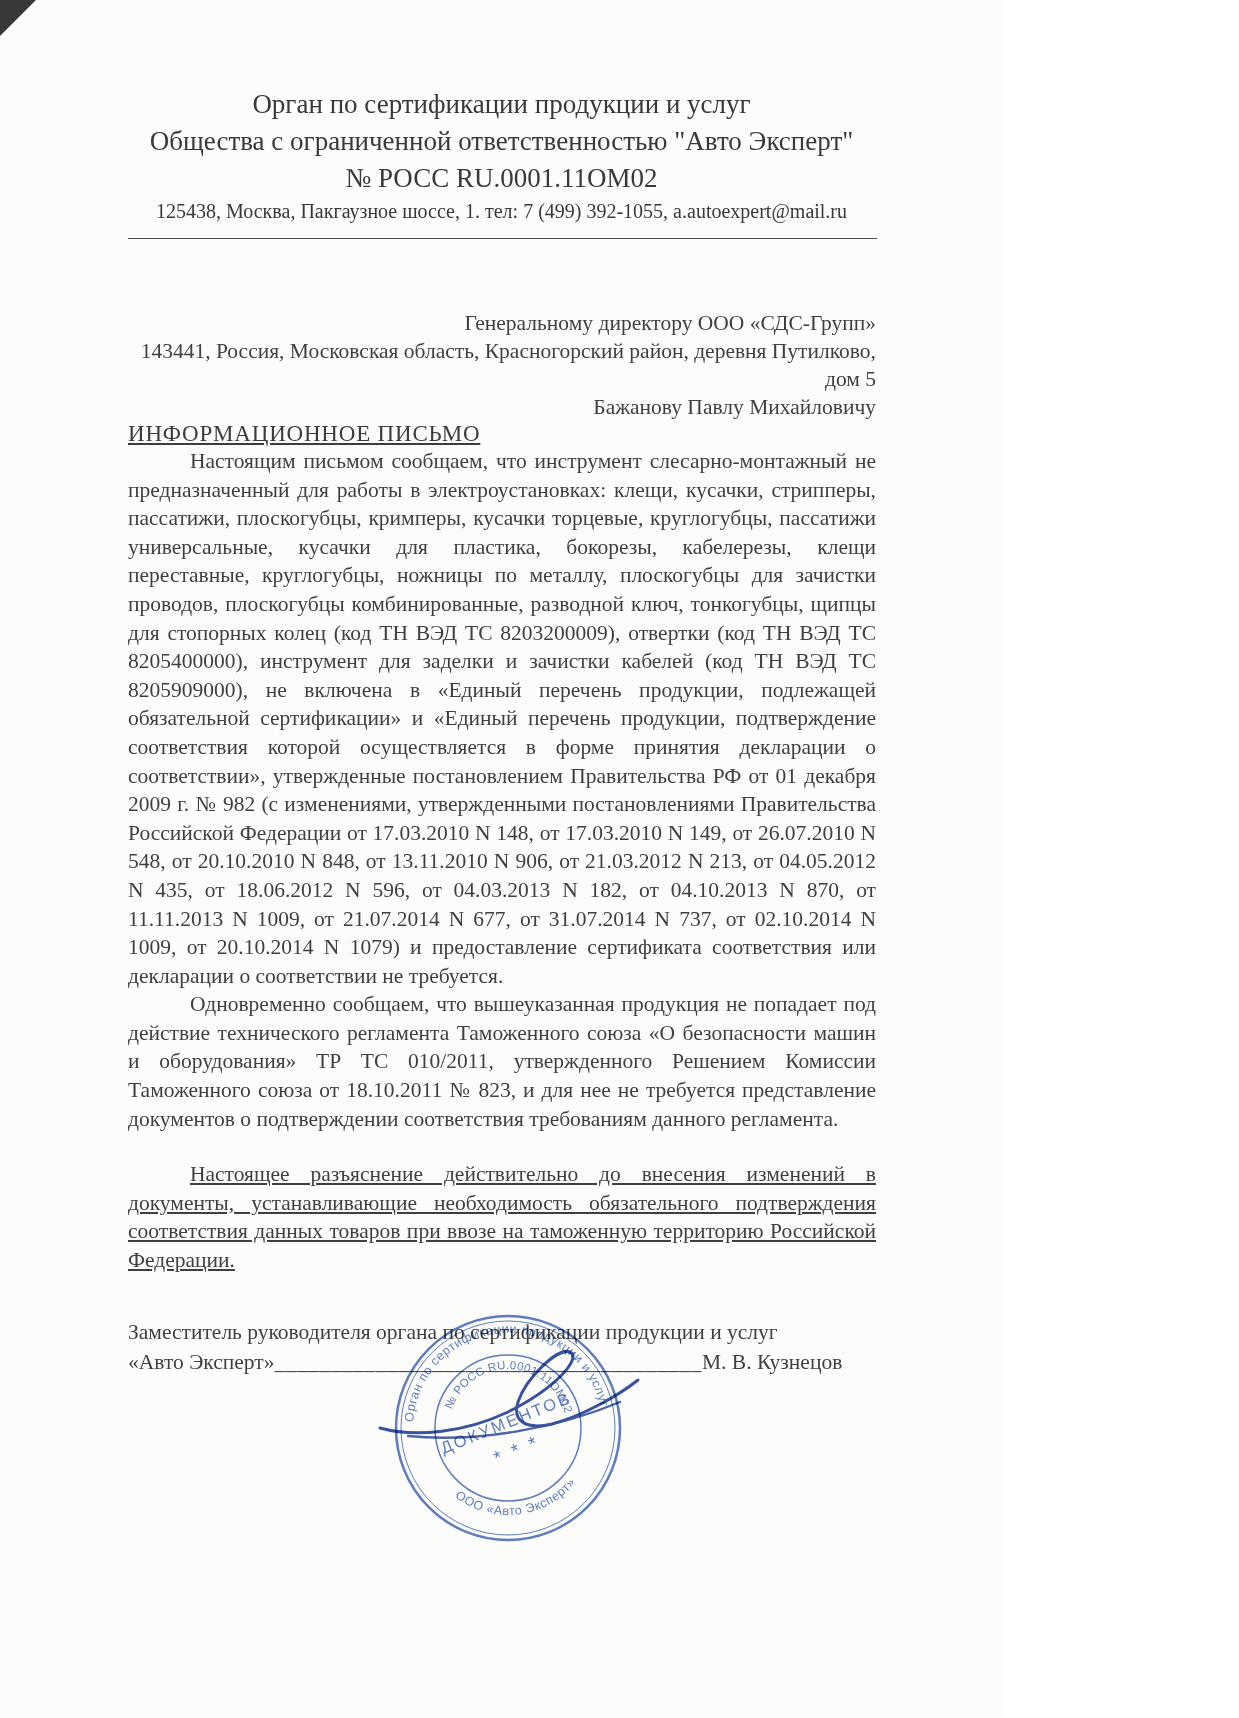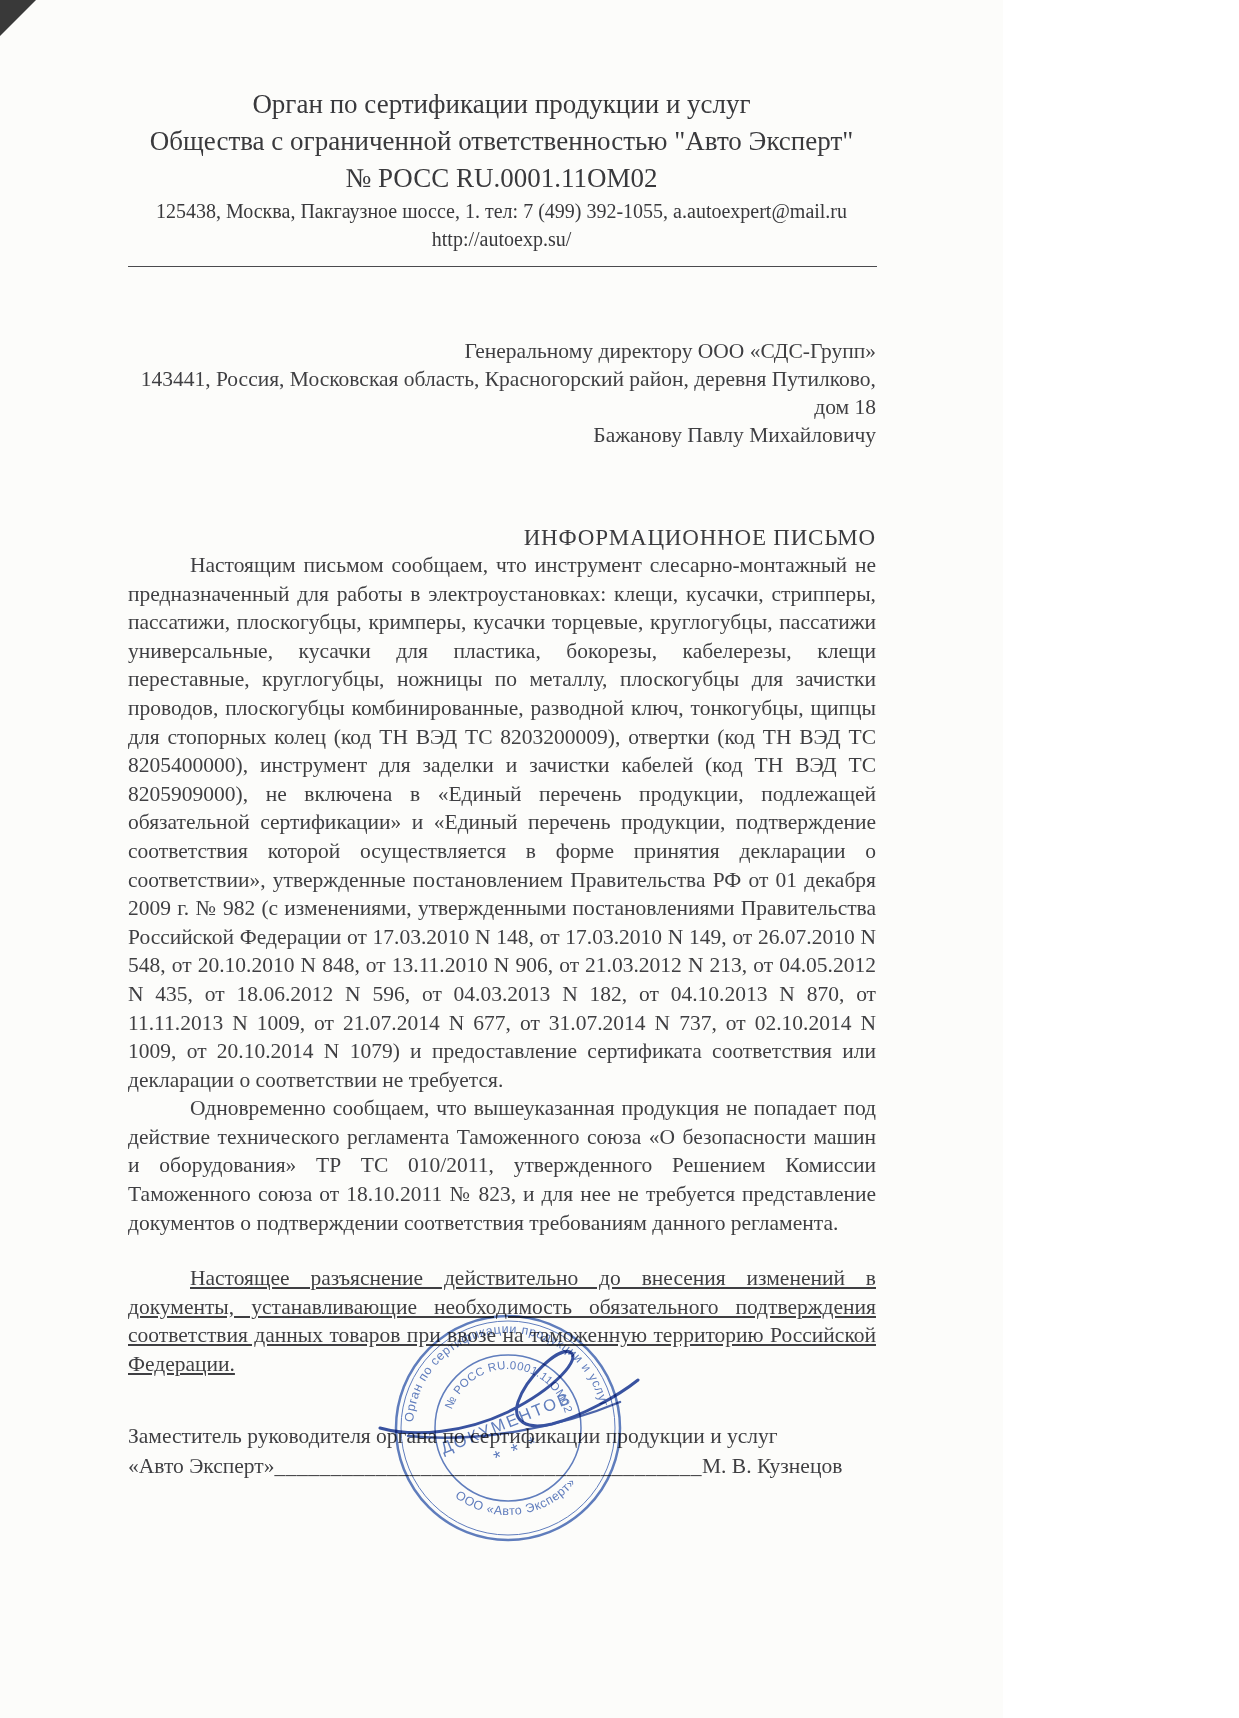--- a/index.html
+++ b/index.html
@@ -28,25 +28,25 @@
   }
   .content { margin-left:128px; margin-right:127px; }
   .ref { margin-top:29px; font-size:21.5px; line-height:29px; }
   .date-underline { text-decoration:underline; text-underline-offset:3px; }
   .recipient {
     margin-top:70px;
     text-align:right;
     font-size:21.5px; line-height:28px;
   }
   .letter-title {
-    margin-top:76px;
-    text-align:right;
+    text-align:left;
     font-size:23px; font-weight:normal;
     letter-spacing:.8px;
     color:#3c3c3f;
+    text-decoration:underline;
   }
   .body-p {
     font-size:21.5px; line-height:28.6px;
     text-align:justify;
     text-indent:62px;
   }
   .p-first { }
   .p-last  { margin-top:27px;text-decoration:underline; }
   .sign-block { margin-top:42px; font-size:21.5px; line-height:30px; }
   .sign-fill { letter-spacing:.5px; }
@@ -66,31 +66,30 @@
 
 <div class="page">
 
   <div class="scan-corner"></div>
 
   <header class="letterhead">
     <div class="lh-big">Орган по сертификации продукции и услуг</div>
     <div class="lh-big">Общества с ограниченной ответственностью "Авто Эксперт"</div>
     <div class="lh-big">№ РОСС RU.0001.11ОМ02</div>
     <div class="lh-small">125438, Москва, Пакгаузное шоссе, 1. тел: 7 (499) 392-1055, a.autoexpert@mail.ru</div>
-    <div class="lh-small">http://autoexp.su/</div>
   </header>
 
   <div class="rule"></div>
 
   <main class="content">
 
 
     <div class="recipient">
       <div>Генеральному директору ООО «СДС-Групп»</div>
-      <div>143441, Россия, Московская область, Красногорский район, деревня Путилково, дом 18</div>
+      <div>143441, Россия, Московская область, Красногорский район, деревня Путилково, дом 5</div>
       <div>Бажанову Павлу Михайловичу</div>
     </div>
 
     <h1 class="letter-title">ИНФОРМАЦИОННОЕ ПИСЬМО</h1>
 
     <p class="body-p p-first">Настоящим письмом сообщаем, что инструмент слесарно-монтажный не предназначенный для работы в электроустановках: клещи, кусачки,  стрипперы, пассатижи, плоскогубцы, кримперы, кусачки торцевые, круглогубцы, пассатижи универсальные, кусачки для пластика, бокорезы, кабелерезы, клещи переставные, круглогубцы, ножницы по металлу, плоскогубцы для зачистки проводов, плоскогубцы комбинированные, разводной ключ, тонкогубцы, щипцы для стопорных колец (код ТН ВЭД ТС 8203200009), отвертки (код ТН ВЭД ТС 8205400000), инструмент для заделки и зачистки кабелей (код ТН ВЭД ТС 8205909000), не включена в «Единый перечень продукции, подлежащей обязательной сертификации» и «Единый перечень продукции, подтверждение соответствия которой осуществляется в форме принятия декларации о соответствии», утвержденные постановлением Правительства РФ от 01 декабря 2009 г. № 982 (с изменениями, утвержденными постановлениями Правительства Российской Федерации от 17.03.2010 N 148, от 17.03.2010 N 149, от 26.07.2010 N 548, от 20.10.2010 N 848, от 13.11.2010 N 906, от 21.03.2012 N 213, от 04.05.2012 N 435, от 18.06.2012 N 596, от 04.03.2013 N 182, от 04.10.2013 N 870, от 11.11.2013 N 1009, от 21.07.2014 N 677, от 31.07.2014 N 737, от 02.10.2014 N 1009, от 20.10.2014 N 1079) и предоставление сертификата соответствия или декларации о соответствии не требуется.</p>
     <p class="body-p">Одновременно сообщаем, что вышеуказанная продукция не попадает под действие технического регламента Таможенного союза «О безопасности машин и оборудования» ТР ТС 010/2011, утвержденного Решением Комиссии Таможенного союза от 18.10.2011 № 823,  и для нее не требуется представление документов о подтверждении соответствия требованиям данного регламента.</p>
     <p class="body-p p-last">Настоящее разъяснение действительно до внесения изменений в документы, устанавливающие необходимость обязательного подтверждения соответствия данных товаров при ввозе на таможенную территорию Российской Федерации.</p>
 
     <div class="sign-block">

